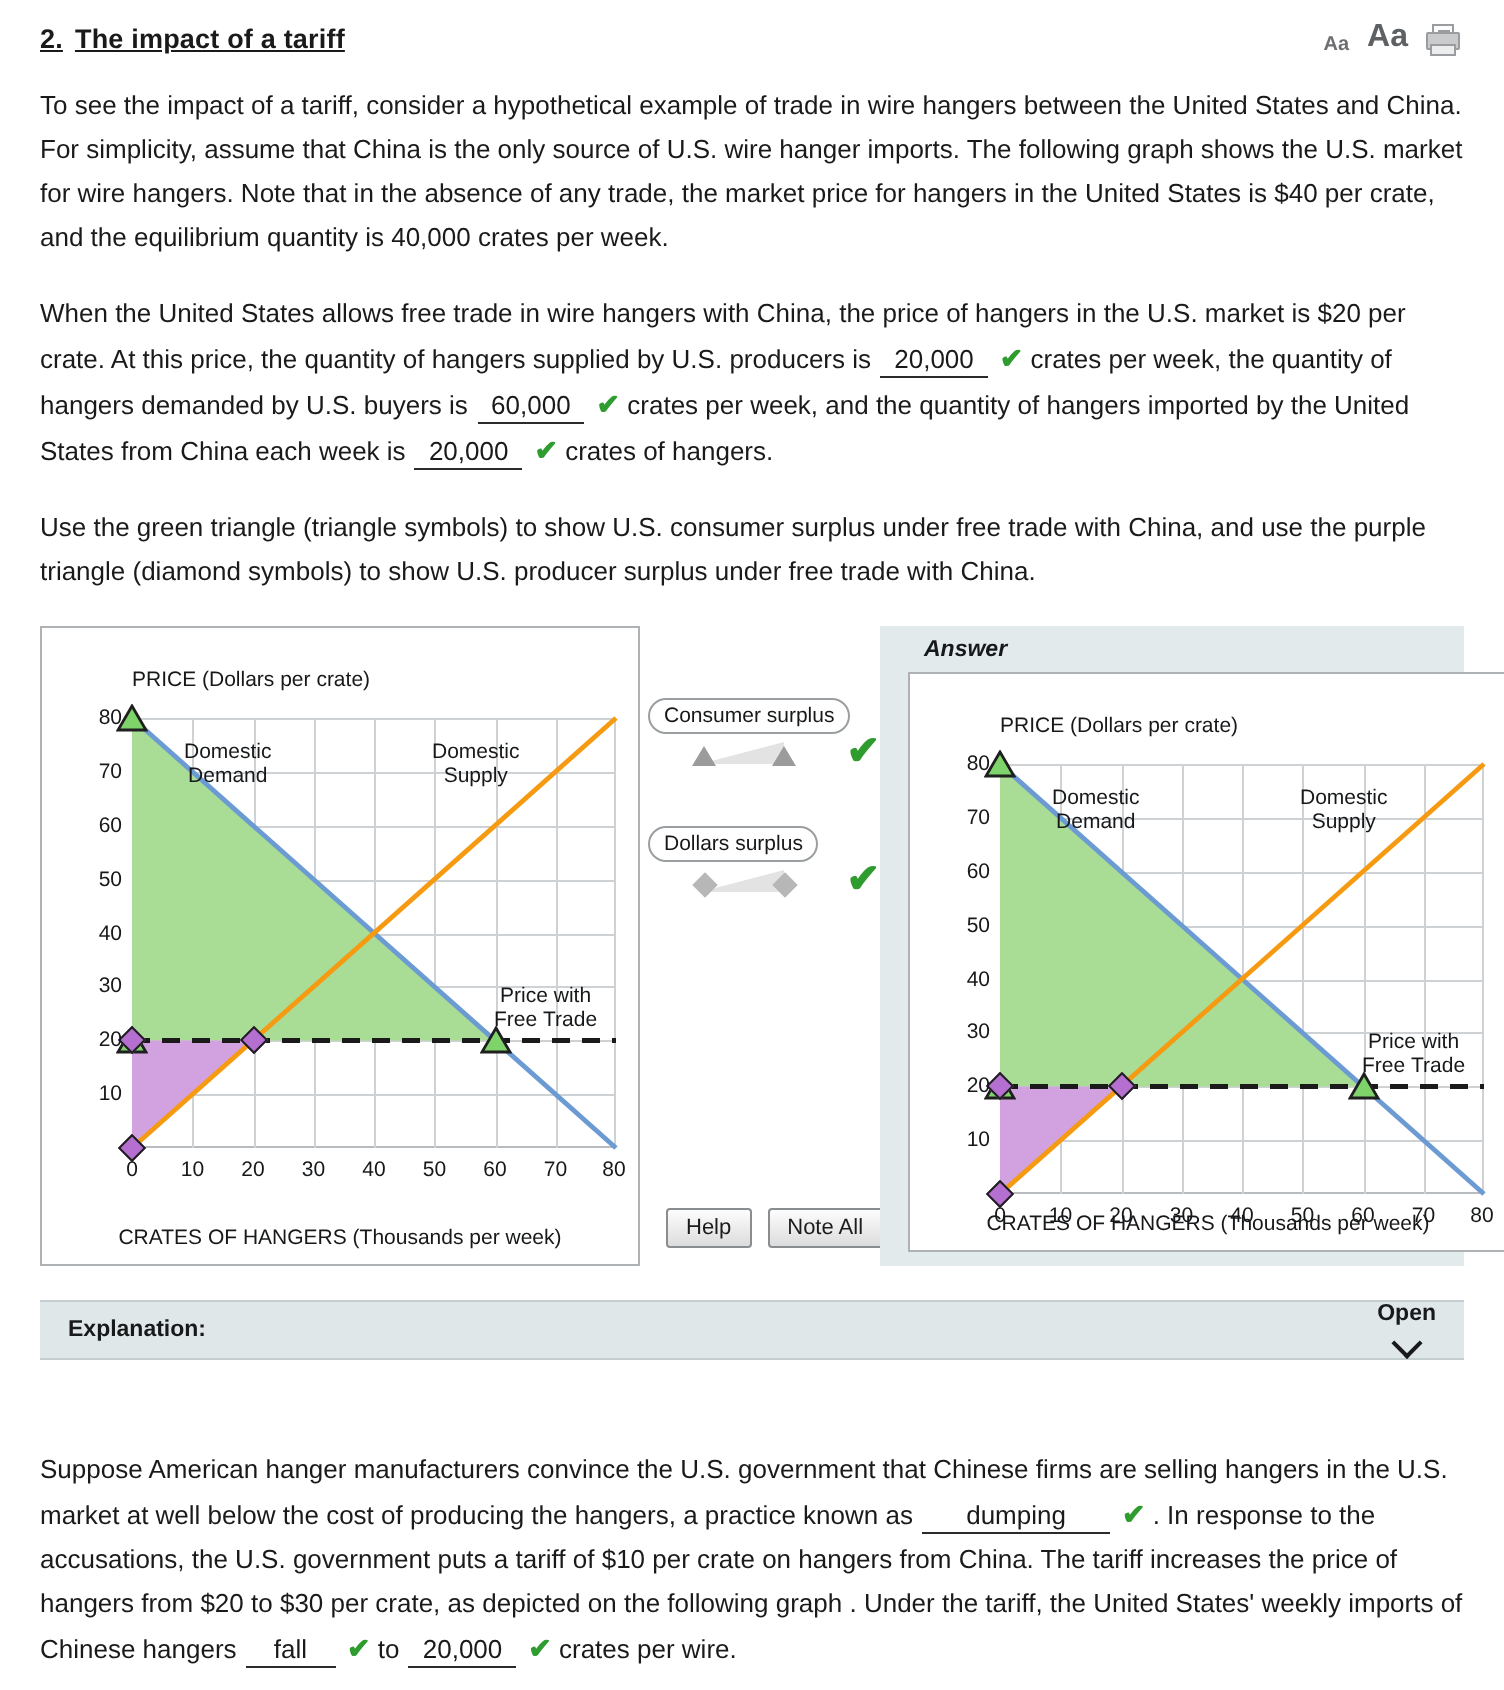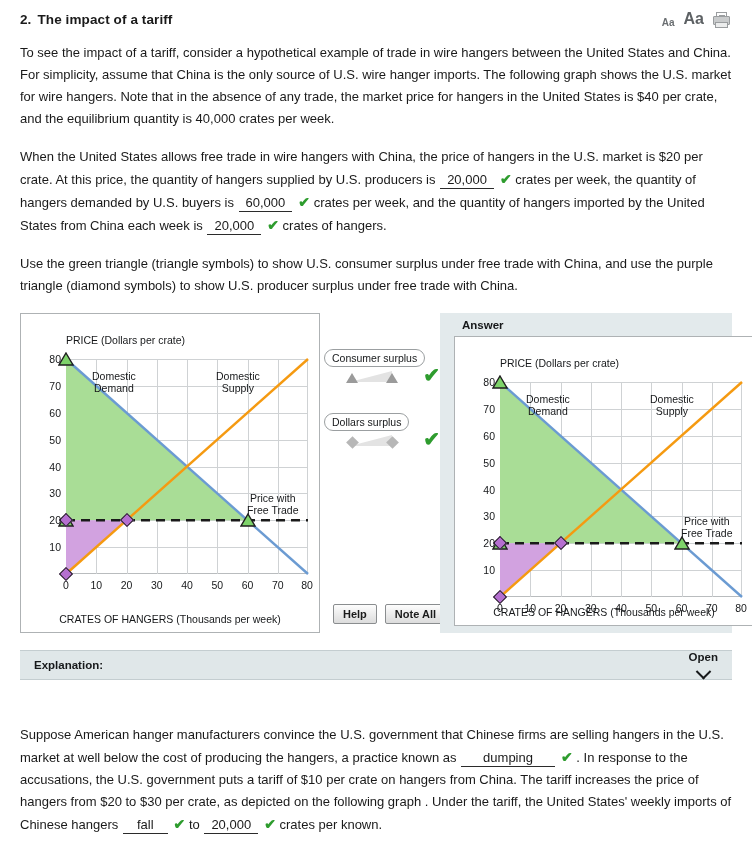--- a/index.html
+++ b/index.html
@@ -22,20 +22,21 @@
   .qhead {
     display: flex;
     align-items: center;
     justify-content: space-between;
     padding-top: 10px;
   }
   .qtitle {
     font-size: 13.5px;
     font-weight: bold;
     letter-spacing: .1px;
+    text-decoration: underline;
   }
   .qtitle .qnum { margin-right: 6px; }
   .toolicons {
     display: flex;
     align-items: flex-end;
     gap: 9px;
     padding-right: 2px;
   }
   .aa-small { font-size: 10px; color: #6b6f72; font-weight: bold; }
   .aa-big { font-size: 16px; color: #5d6164; font-weight: bold; }
@@ -111,20 +112,21 @@
     background: #e3eaec;
     box-sizing: border-box;
     padding: 0;
     position: relative;
   }
   .answer-label {
     font-size: 11.5px;
     font-weight: bold;
     color: #16181a;
     padding: 6px 0 5px 22px;
+    font-style: italic;
   }
   .right-pane .graph-box { margin: 0 0 0 14px; }
 
   
   .legend-col {
     width: 116px;
     padding-top: 36px;
     box-sizing: border-box;
     display: flex;
     flex-direction: column;
@@ -253,21 +255,21 @@
   .graph-buttons {
     position: absolute;
     left: 312px;
     bottom: 8px;
     display: flex;
     gap: 8px;
   }
   .btn {
     font-family: "Liberation Sans", sans-serif;
     font-size: 11px;
-    font-weight: bold;
+    font-weight: normal;
     color: #1c1c1c;
     background: linear-gradient(#fdfdfd, #dcdcdc);
     border: 1px solid #8a8d8f;
     border-radius: 2px;
     padding: 3px 9px;
     cursor: pointer;
     white-space: nowrap;
     margin-top: 36px;
   }
 
@@ -520,17 +522,17 @@
   <div class="bottom-block">
     <p class="para" style="margin-top:0">
       <span>Suppose American hanger manufacturers convince the U.S. government that Chinese firms are selling hangers in the U.S. market at well below the cost of producing the hangers, a practice known as</span>
       <span class="blank" style="padding:0 22px">dumping</span><span class="check">✔</span>
       <span>. In response to the accusations, the U.S. government puts a tariff of $10 per crate on hangers from China. The tariff increases the price of hangers from $20 to $30 per crate, as depicted</span>
       <span class="bold">on the following graph</span>
       <span>. Under the tariff, the United States' weekly imports of Chinese hangers</span>
       <span class="blank" style="padding:0 14px">fall</span><span class="check">✔</span>
       <span>to</span>
       <span class="blank">20,000</span><span class="check">✔</span>
-      <span>crates per known.</span>
+      <span>crates per wire.</span>
     </p>
   </div>
 
 </div>
 
 </body></html>

